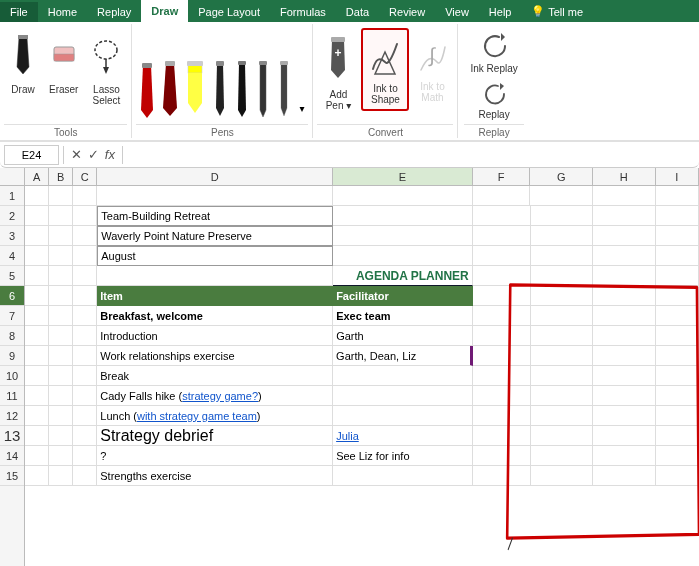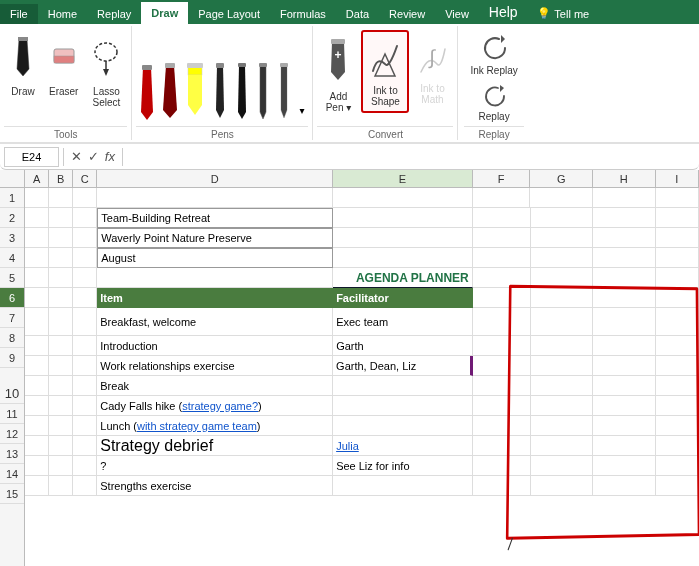--- a/index.html
+++ b/index.html
@@ -13,21 +13,21 @@
   <div style="background:#217346; display:flex; align-items:flex-end;">
     <div style="padding:4px 10px; color:#fff; font-size:11px; cursor:pointer; background:#175c38;">File</div>
     <div style="padding:4px 10px; color:#fff; font-size:11px; cursor:pointer;">Home</div>
     <div style="padding:4px 10px; color:#fff; font-size:11px; cursor:pointer;">Replay</div>
     <div style="padding:5px 10px; color:#217346; font-size:11px; cursor:pointer; background:#fff; font-weight:bold;">Draw</div>
     <div style="padding:4px 10px; color:#fff; font-size:11px; cursor:pointer;">Page Layout</div>
     <div style="padding:4px 10px; color:#fff; font-size:11px; cursor:pointer;">Formulas</div>
     <div style="padding:4px 10px; color:#fff; font-size:11px; cursor:pointer;">Data</div>
     <div style="padding:4px 10px; color:#fff; font-size:11px; cursor:pointer;">Review</div>
     <div style="padding:4px 10px; color:#fff; font-size:11px; cursor:pointer;">View</div>
-    <div style="padding:4px 10px; color:#fff; font-size:14px; cursor:pointer;">Help</div>
+    <div style="padding:4px 10px; color:#fff; font-size:11px; cursor:pointer;">Help</div>
     <div style="padding:4px 10px; color:#fff; font-size:11px; cursor:pointer; display:flex; align-items:center; gap:3px;">
       <span>💡</span>
       <span>Tell me</span>
     </div>
   </div>
 
   <div style="background:#fff; border-bottom:2px solid #e0e0e0; display:flex; flex-direction:row; align-items:stretch; min-height:95px; padding:2px 0;">
 
     <div style="display:flex; flex-direction:column; align-items:center; padding:4px 4px 0 4px; border-right:1px solid #e0e0e0;">
       <div style="display:flex; flex-direction:row; gap:2px; flex:1; align-items:flex-start;">
@@ -223,24 +223,24 @@
       <div style="display:flex; flex-direction:column; background:#f5f5f5; border-right:1px solid #bbb; min-width:25px;">
         <div style="height:20px; font-size:11px; color:#333; border-bottom:1px solid #ddd; display:flex; align-items:center; justify-content:center; cursor:pointer;">1</div>
         <div style="height:20px; font-size:11px; color:#333; border-bottom:1px solid #ddd; display:flex; align-items:center; justify-content:center; cursor:pointer;">2</div>
         <div style="height:20px; font-size:11px; color:#333; border-bottom:1px solid #ddd; display:flex; align-items:center; justify-content:center; cursor:pointer;">3</div>
         <div style="height:20px; font-size:11px; color:#333; border-bottom:1px solid #ddd; display:flex; align-items:center; justify-content:center; cursor:pointer;">4</div>
         <div style="height:20px; font-size:11px; color:#333; border-bottom:1px solid #ddd; display:flex; align-items:center; justify-content:center; cursor:pointer;">5</div>
         <div style="height:20px; font-size:11px; color:#fff; border-bottom:1px solid #ddd; display:flex; align-items:center; justify-content:center; cursor:pointer; background:#4a7c3f;">6</div>
         <div style="height:20px; font-size:11px; color:#333; border-bottom:1px solid #ddd; display:flex; align-items:center; justify-content:center; cursor:pointer;">7</div>
         <div style="height:20px; font-size:11px; color:#333; border-bottom:1px solid #ddd; display:flex; align-items:center; justify-content:center; cursor:pointer;">8</div>
         <div style="height:20px; font-size:11px; color:#333; border-bottom:1px solid #ddd; display:flex; align-items:center; justify-content:center; cursor:pointer;">9</div>
-        <div style="height:20px; font-size:13px; color:#333; border-bottom:1px solid #ddd; display:flex; align-items:center; justify-content:center; cursor:pointer;margin-top:16px;">10</div>
+        <div style="height:20px; font-size:11px; color:#333; border-bottom:1px solid #ddd; display:flex; align-items:center; justify-content:center; cursor:pointer;">10</div>
         <div style="height:20px; font-size:11px; color:#333; border-bottom:1px solid #ddd; display:flex; align-items:center; justify-content:center; cursor:pointer;">11</div>
         <div style="height:20px; font-size:11px; color:#333; border-bottom:1px solid #ddd; display:flex; align-items:center; justify-content:center; cursor:pointer;">12</div>
-        <div style="height:20px; font-size:11px; color:#333; border-bottom:1px solid #ddd; display:flex; align-items:center; justify-content:center; cursor:pointer;">13</div>
+        <div style="height:20px; font-size:15px; color:#333; border-bottom:1px solid #ddd; display:flex; align-items:center; justify-content:center; cursor:pointer;">13</div>
         <div style="height:20px; font-size:11px; color:#333; border-bottom:1px solid #ddd; display:flex; align-items:center; justify-content:center; cursor:pointer;">14</div>
         <div style="height:20px; font-size:11px; color:#333; border-bottom:1px solid #ddd; display:flex; align-items:center; justify-content:center; cursor:pointer;">15</div>
       </div>
 
       <div style="flex:1; display:flex; flex-direction:column; position:relative; overflow:hidden;">
 
         <div style="display:flex; height:20px;">
           <div style="width:25px; border-right:1px solid #ddd; border-bottom:1px solid #ddd;"></div>
           <div style="width:25px; border-right:1px solid #ddd; border-bottom:1px solid #ddd;"></div>
           <div style="width:25px; border-right:1px solid #ddd; border-bottom:1px solid #ddd;"></div>
@@ -317,21 +317,21 @@
           </div>
           <div style="width:145px; border-right:1px solid #4a7c3f; border-bottom:1px solid #4a7c3f; padding:0 3px; font-size:11px; background:#4a7c3f; color:#fff; font-weight:bold; display:flex; align-items:center;">
             <span>Facilitator</span>
           </div>
           <div style="width:60px; border-right:1px solid #ddd; border-bottom:1px solid #ddd;"></div>
           <div style="width:65px; border-right:1px solid #ddd; border-bottom:1px solid #ddd;"></div>
           <div style="width:65px; border-right:1px solid #ddd; border-bottom:1px solid #ddd;"></div>
           <div style="width:45px; border-right:1px solid #ddd; border-bottom:1px solid #ddd;"></div>
         </div>
 
-        <div style="display:flex; height:28px;">
+        <div style="display:flex; height:20px;font-weight:bold;">
           <div style="width:25px; border-right:1px solid #ddd; border-bottom:1px solid #ddd;"></div>
           <div style="width:25px; border-right:1px solid #ddd; border-bottom:1px solid #ddd;"></div>
           <div style="width:25px; border-right:1px solid #ddd; border-bottom:1px solid #ddd;"></div>
           <div style="width:245px; border-right:1px solid #ddd; border-bottom:1px solid #ddd; padding:0 3px; font-size:11px; display:flex; align-items:center;">
             <span>Breakfast, welcome</span>
           </div>
           <div style="width:145px; border-right:1px solid #ddd; border-bottom:1px solid #ddd; padding:0 3px; font-size:11px; display:flex; align-items:center;">
             <span>Exec team</span>
           </div>
           <div style="width:60px; border-right:1px solid #ddd; border-bottom:1px solid #ddd;"></div>

